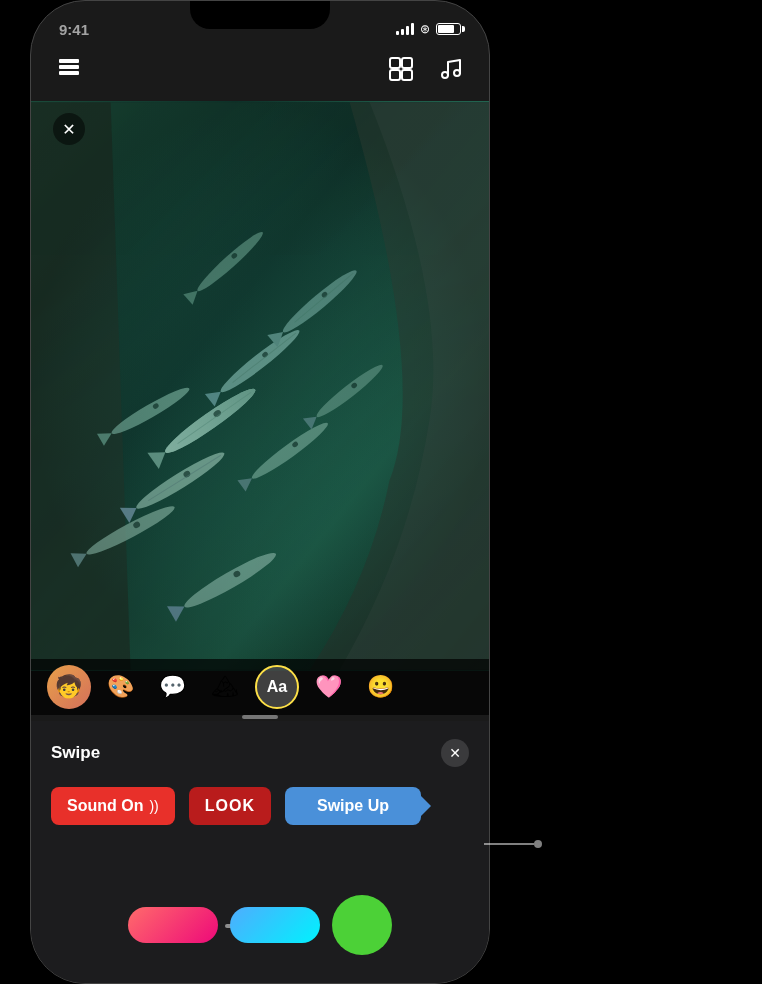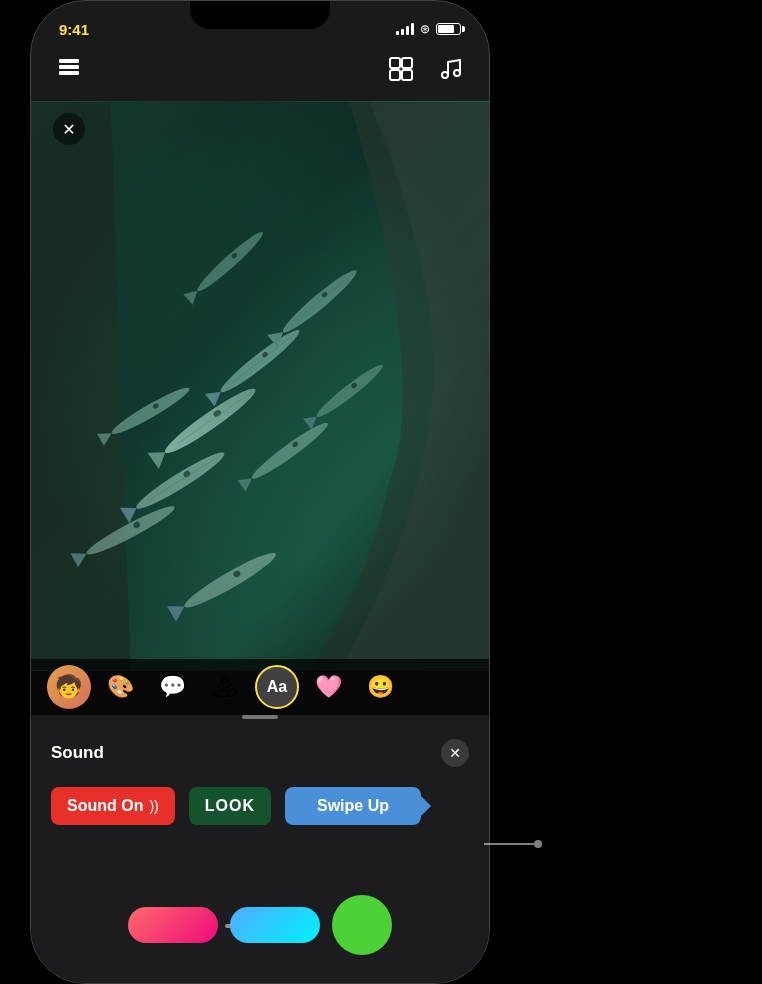--- a/index.html
+++ b/index.html
@@ -33,21 +33,21 @@
       right: 0;
       height: 44px;
       background: transparent;
       z-index: 100;
       display: flex;
       align-items: center;
       justify-content: space-between;
       padding: 12px 28px 0;
     }
     .status-time {
-      color: #fde047;
+      color: #a3a3a3;
       font-size: 15px;
       font-weight: 600;
     }
     .status-icons {
       display: flex;
       align-items: center;
       gap: 6px;
     }
     .signal-bars {
       display: flex;
@@ -286,21 +286,21 @@
       color: #fff;
       font-size: 16px;
       font-weight: 700;
     }
     .sticker-sound-waves {
       color: #fff;
       font-size: 14px;
     }
 
     .sticker-look {
-      background: #14532d;
+      background: #b91c1c;
       border-radius: 8px;
       padding: 10px 16px;
       cursor: pointer;
       text-align: right;
     }
     .sticker-look-text {
       color: #fff;
       font-size: 16px;
       font-weight: 900;
       letter-spacing: 1px;
@@ -571,21 +571,21 @@
     <div class="icon-btn">
       <span>😀</span>
     </div>
   </div>
 
   <div class="drag-handle"></div>
 
   <div class="bottom-panel">
 
     <div class="panel-header">
-      <span class="panel-title">Sound</span>
+      <span class="panel-title">Swipe</span>
       <div class="panel-close-btn">
         <span>✕</span>
       </div>
     </div>
 
     <div class="sticker-row">
 
       <div class="sticker-sound-on">
         <span class="sticker-sound-on-text">Sound On</span>
         <span class="sticker-sound-waves">))</span>

